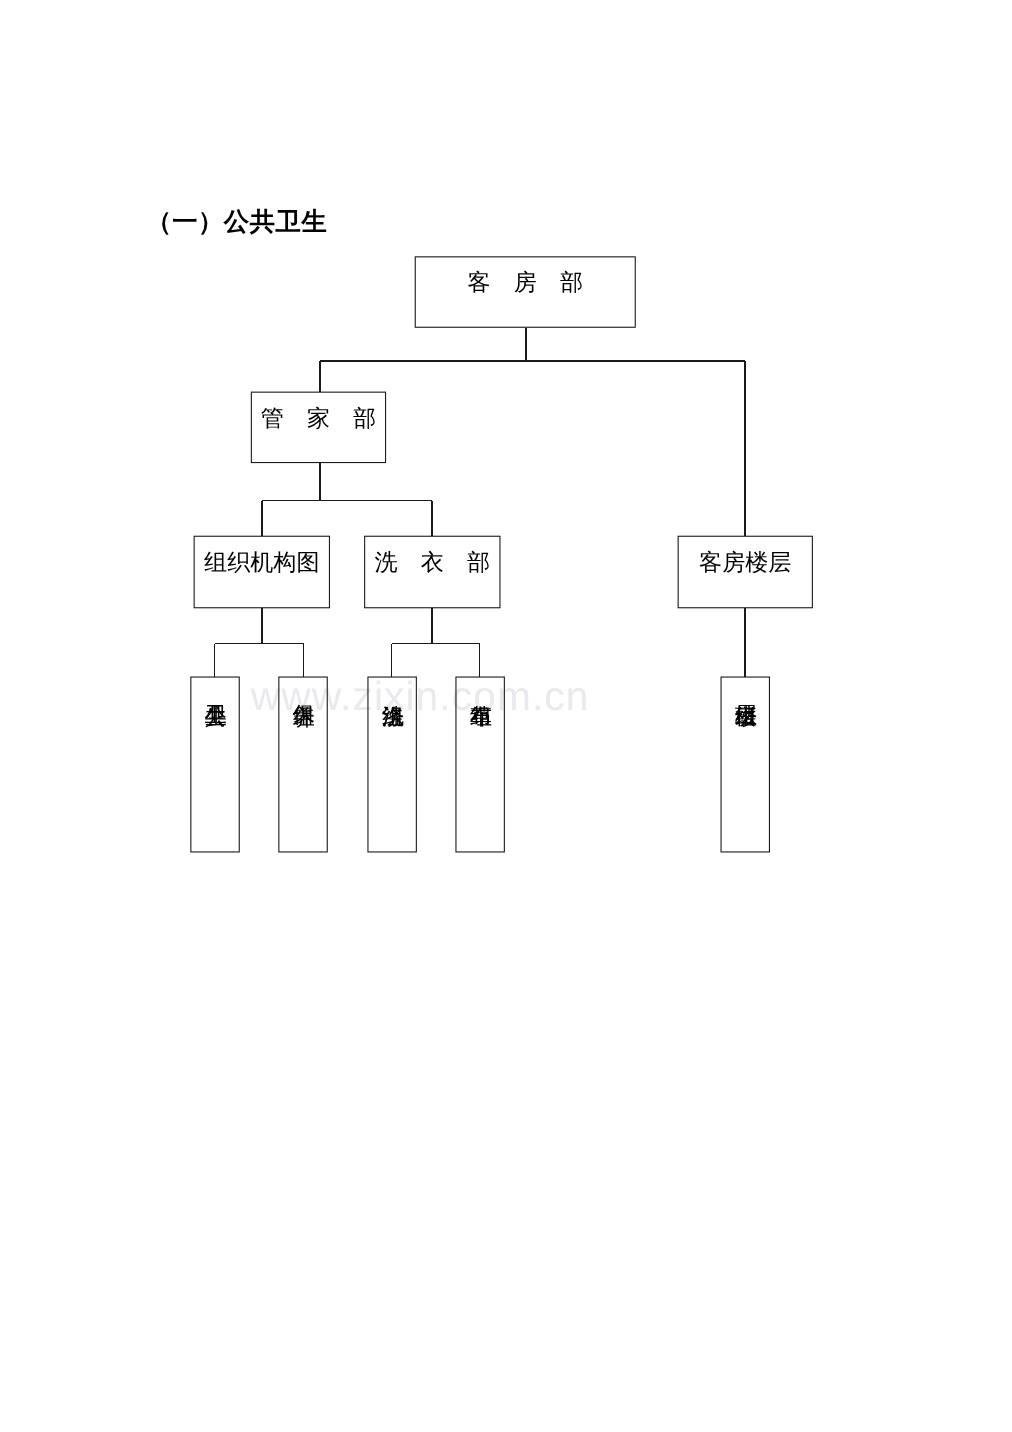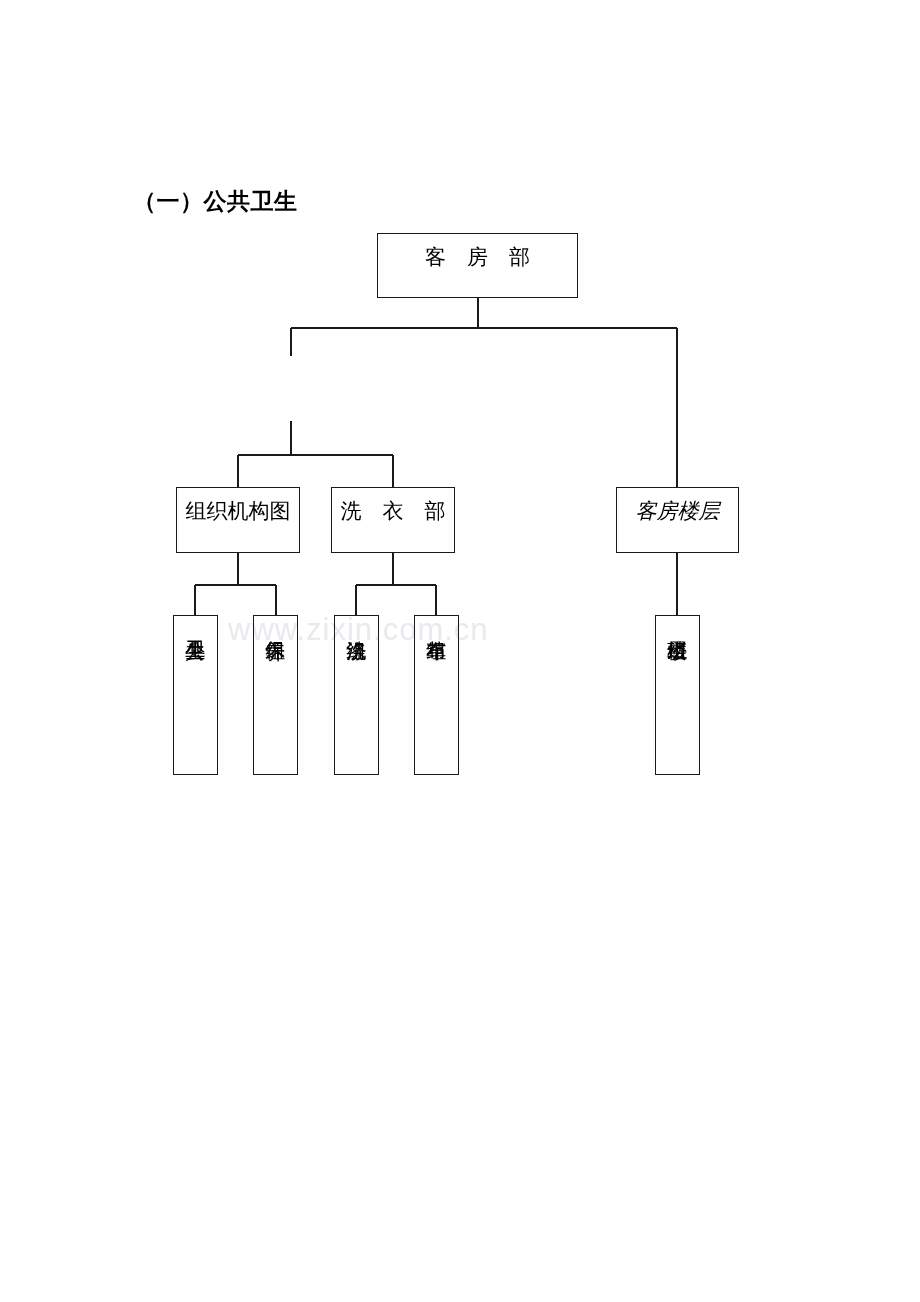--- a/index.html
+++ b/index.html
@@ -49,21 +49,21 @@
     white-space: pre;
   }
 
   
   .watermark {
     position: absolute;
     left: 228px;
     top: 612px;
     width: 500px;
     font-family: "Liberation Sans", "DejaVu Sans", sans-serif;
-    font-size: 31px;
+    font-size: 37px;
     letter-spacing: 1px;
     color: #e9e9ee;
     white-space: nowrap;
     user-select: none;
     pointer-events: none;
     z-index: 1;
   }
 
   
   .chart {
@@ -172,22 +172,25 @@
       <line x1="677" y1="553" x2="677" y2="615"></line>
     </g>
   </svg>
 
   <div class="chart">
 
     <div class="node h" style="left:377px; top:233px; width:201px; height:65px;">
       <span class="label">客　房　部</span>
     </div>
 
-
-    <div class="node h tight" style="left:616px; top:487px; width:123px; height:66px;font-style:italic;">
+    <div class="node h" style="left:228px; top:356px; width:123px; height:65px;">
+      <span class="label">管　家　部</span>
+    </div>
+
+    <div class="node h tight" style="left:616px; top:487px; width:123px; height:66px;">
       <span class="label">客房楼层</span>
     </div>
 
     <div class="node h tight" style="left:176px; top:487px; width:124px; height:66px;">
       <span class="label">组织机构图</span>
     </div>
 
     <div class="node h" style="left:331px; top:487px; width:124px; height:66px;">
       <span class="label">洗　衣　部</span>
     </div>

